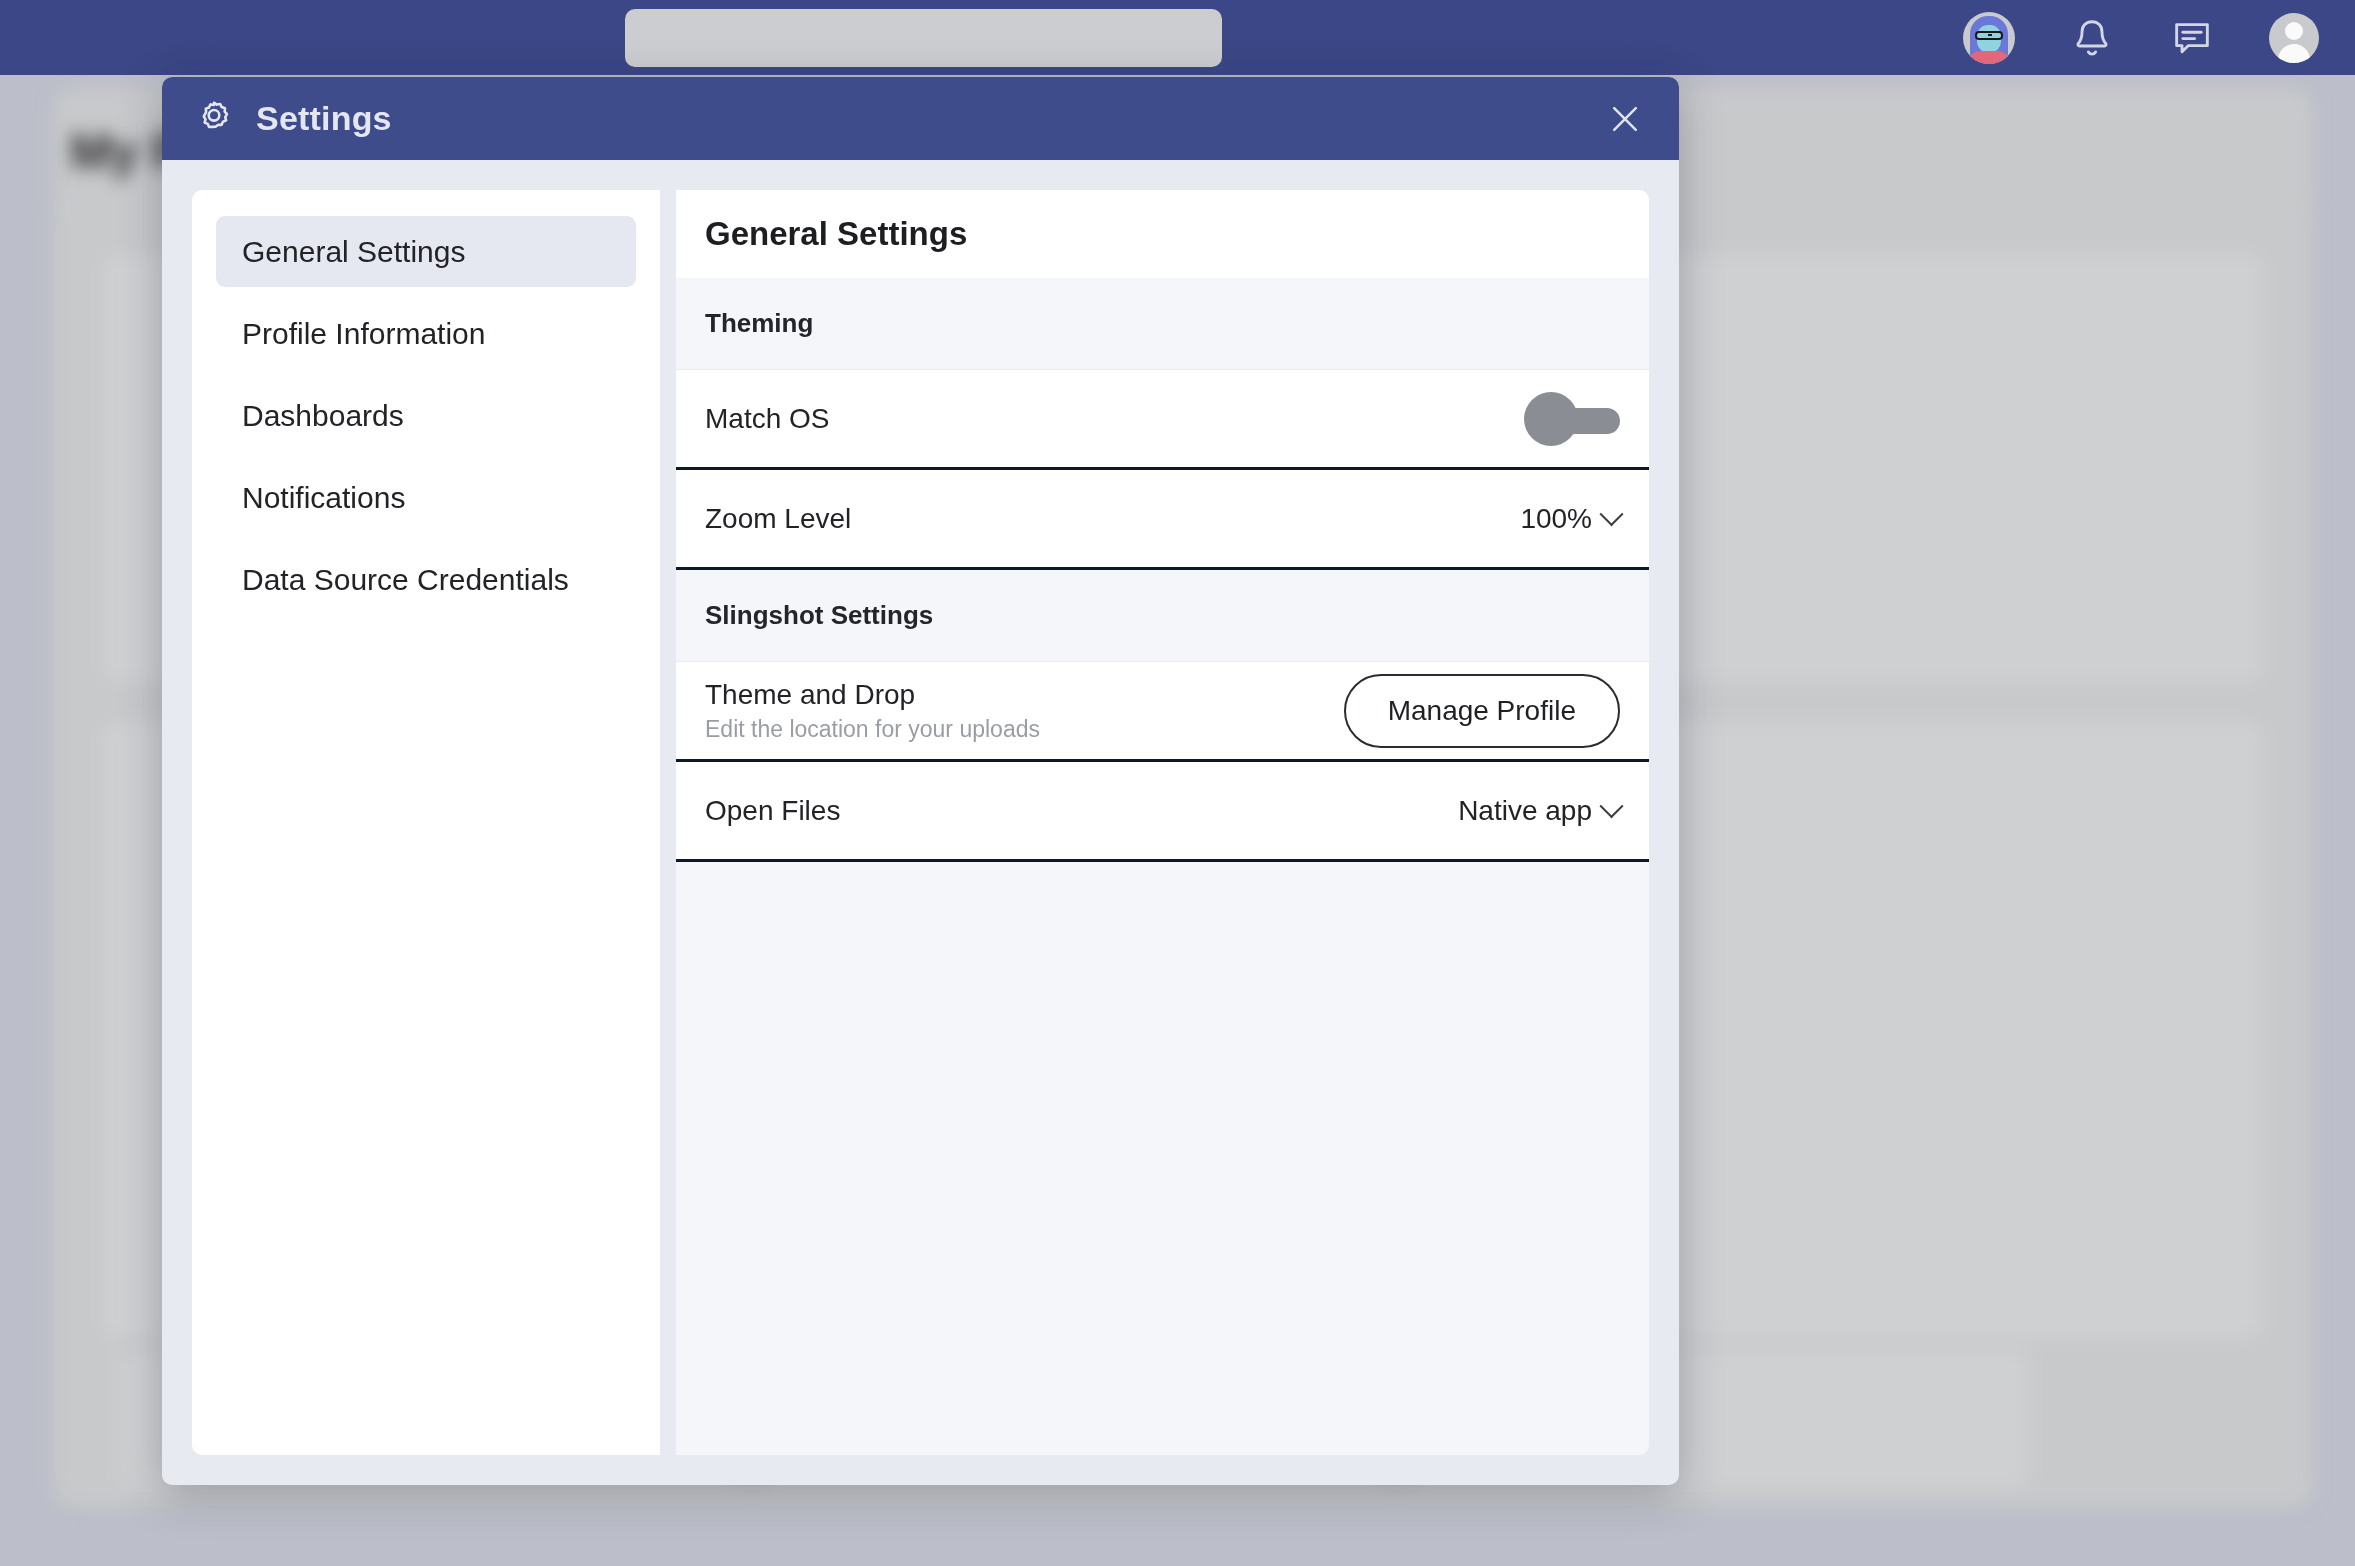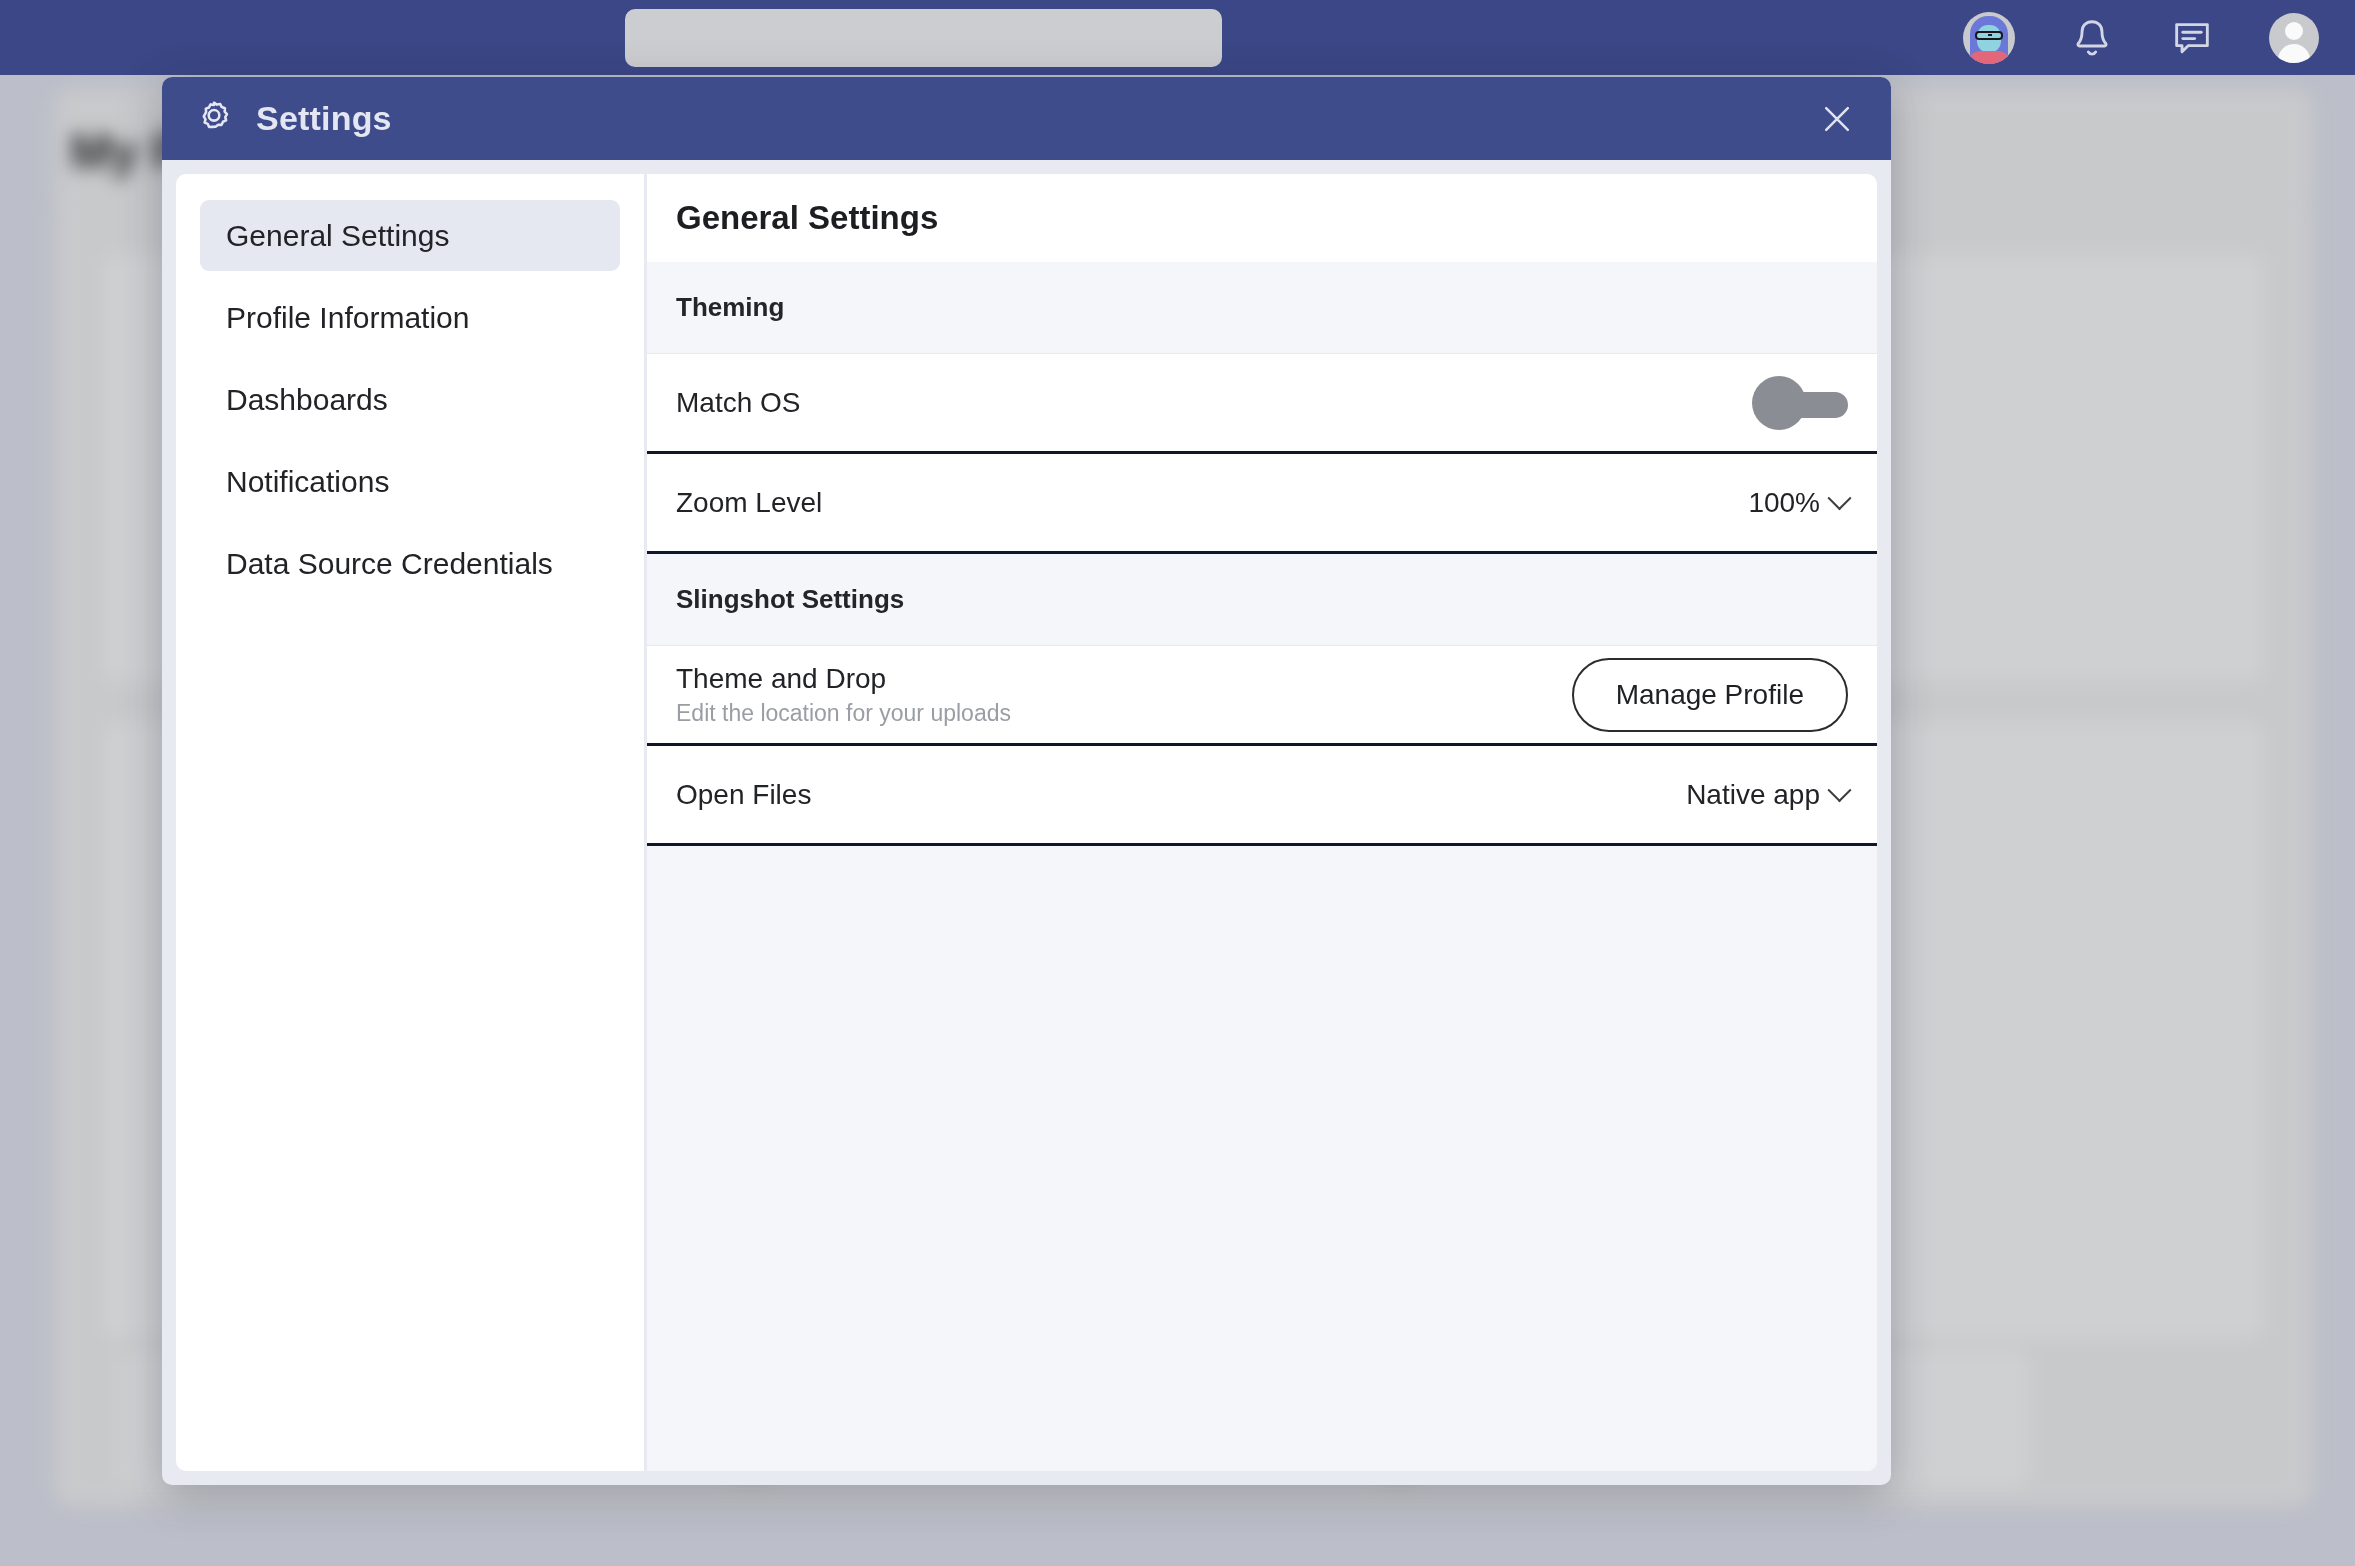--- a/index.html
+++ b/index.html
@@ -153,21 +153,21 @@
     width: 169px; height: 8px;
     background: #4a58c0;
     border-radius: 3px;
   }
 
   
   #settings-modal {
     position: absolute;
     left: 162px;
     top: 77px;
-    width: 1729px;
+    width: 1517px;
     height: 1408px;
     background: #e8eaf1;
     border-radius: 10px;
     box-shadow: 0 10px 44px rgba(20,24,50,0.28);
     overflow: hidden;
     display: flex;
     flex-direction: column;
   }
 
   #modal-header {
@@ -192,22 +192,22 @@
     align-items: center;
     justify-content: center;
     cursor: pointer;
     background: none;
     border: none;
   }
 
   #modal-body {
     flex: 1 1 auto;
     display: flex;
-    padding: 14px;
-    gap: 3px;
+    padding: 30px;
+    gap: 16px;
     min-height: 0;
   }
 
   
   #settings-sidebar {
     width: 468px;
     background: #ffffff;
     border-radius: 10px 0 0 10px;
     padding: 26px 24px;
     flex: 0 0 auto;

